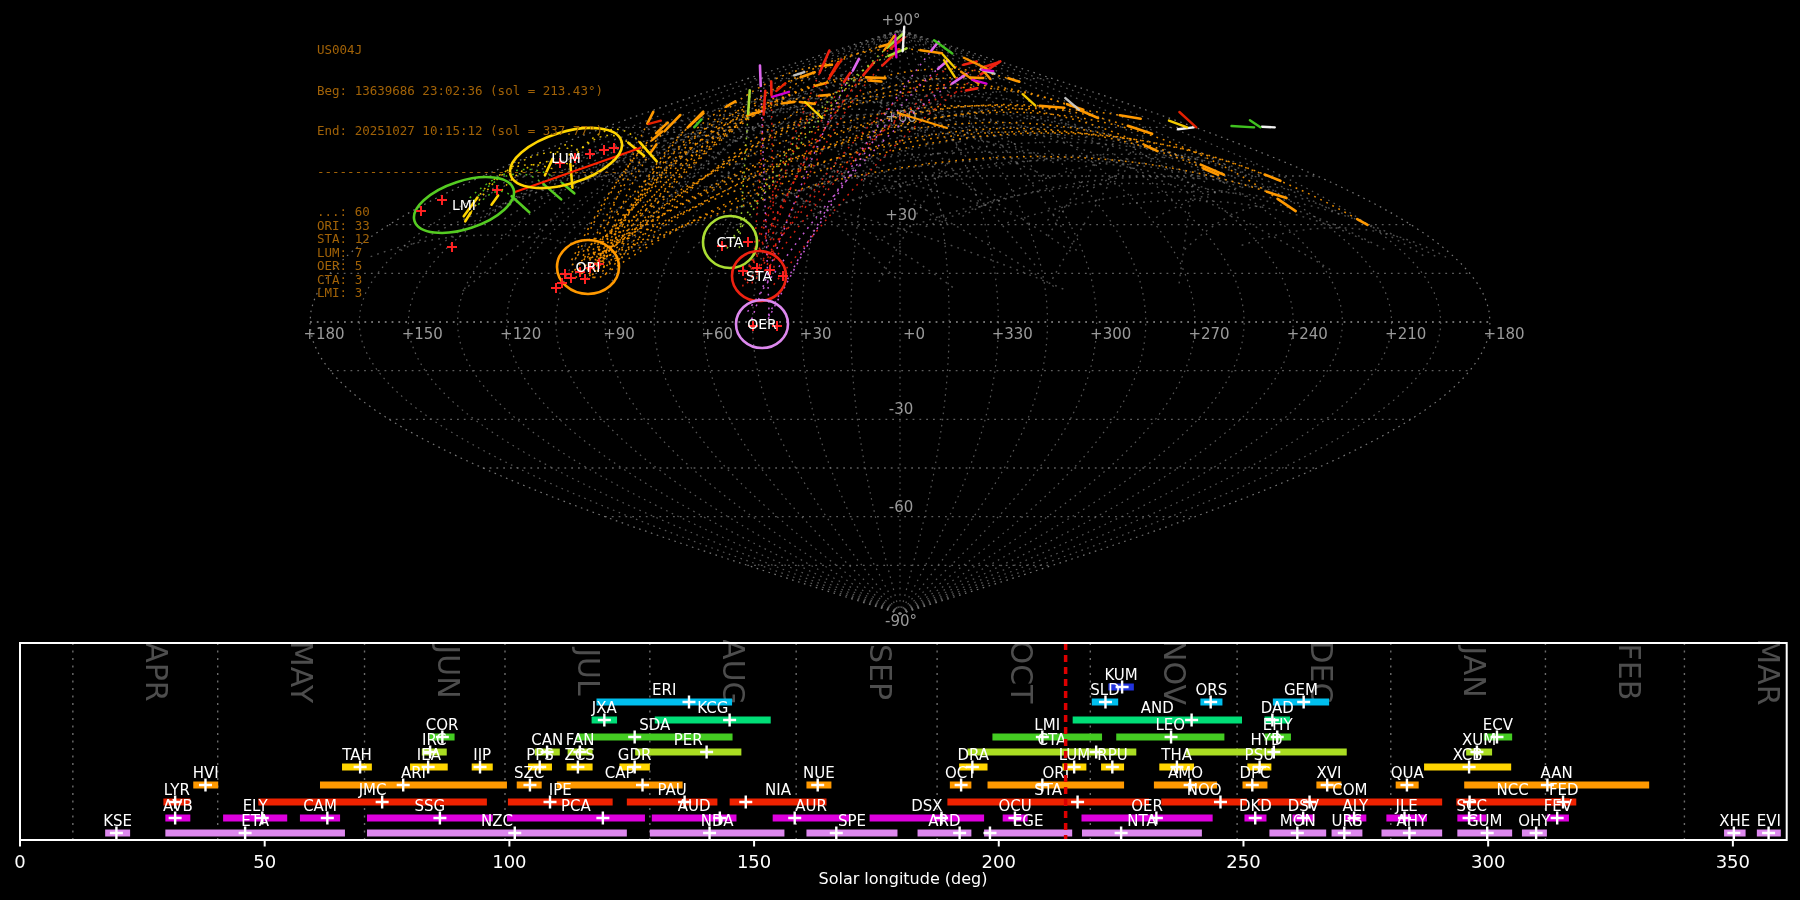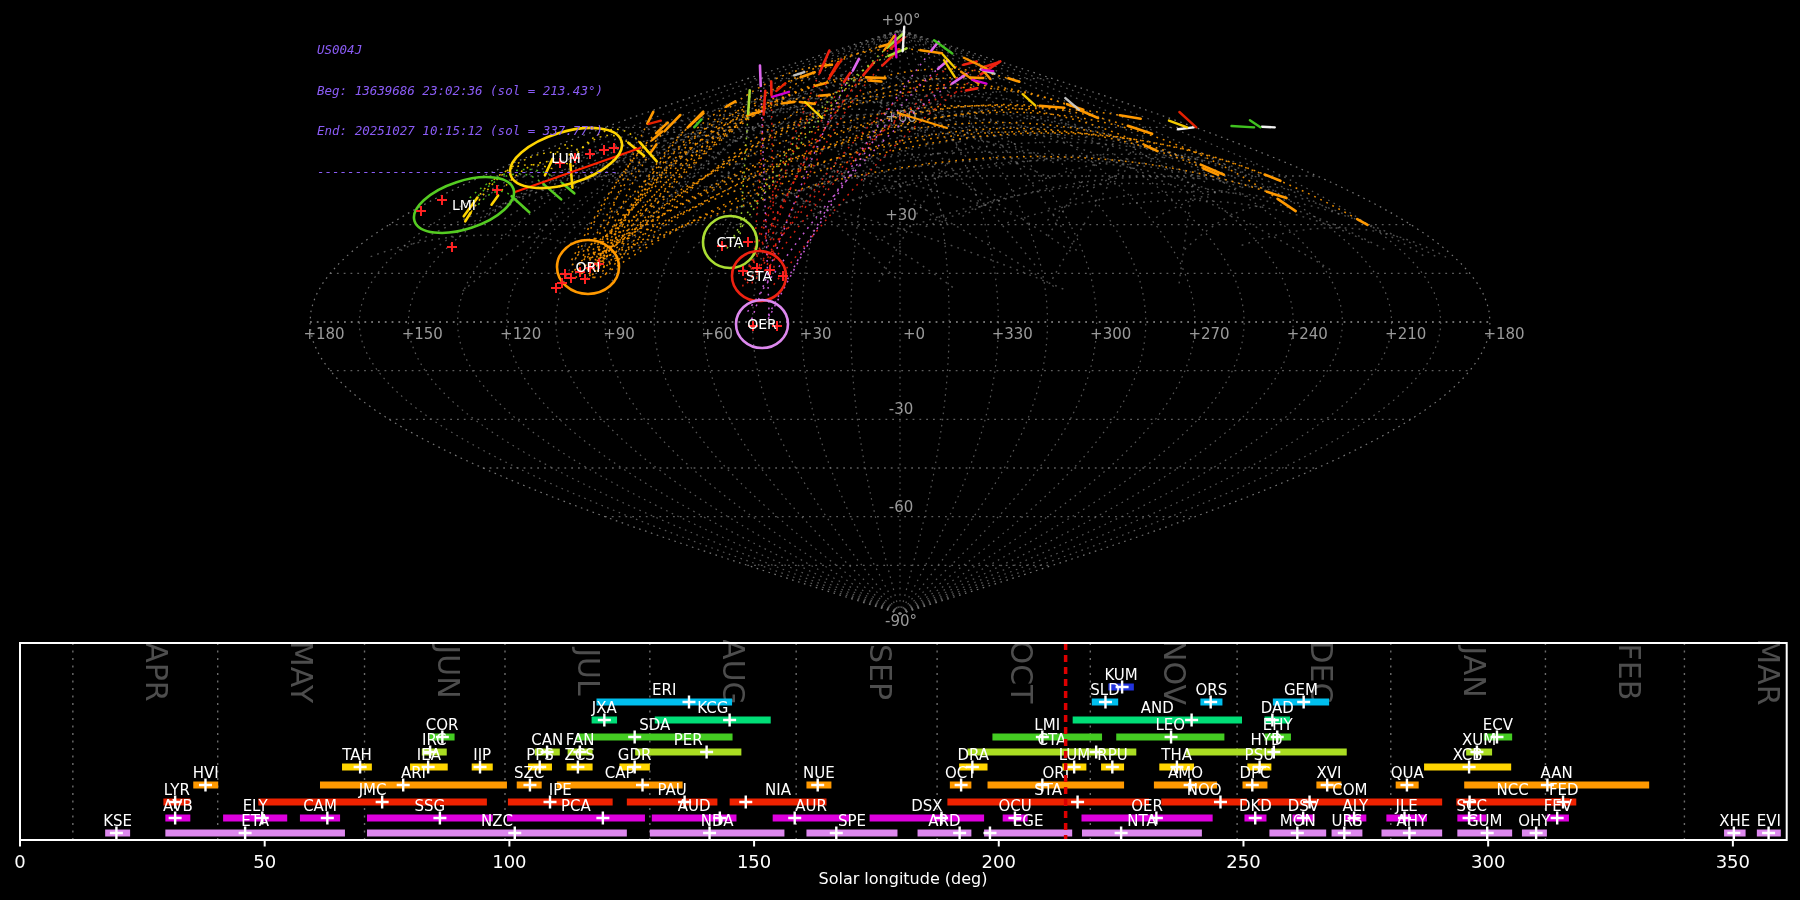--- a/index.html
+++ b/index.html
@@ -1,23 +1,23 @@
 <!DOCTYPE html>
 <html><head>
 <meta charset="utf-8">
 <style>
   html,body{margin:0;padding:0;background:#000;}
   body{width:1800px;height:900px;position:relative;overflow:hidden;
        font-family:"DejaVu Sans",sans-serif;}
   #sky,#chart{position:absolute;left:0;display:block;}
   #sky{top:0;}
   #chart{top:640px;}
-  #info{position:absolute;left:317px;top:16px;color:#8b5cf6;
+  #info{position:absolute;left:317px;top:16px;color:#a16207;
         font-family:"DejaVu Sans Mono",monospace;font-size:12.5px;
-        line-height:13.5px;white-space:pre;font-style:italic;}
+        line-height:13.5px;white-space:pre;}
   svg text{font-family:"DejaVu Sans",sans-serif;}
 </style>
 </head>
 <body>
 
 <svg id="sky" width="1800" height="640" viewBox="0 0 1800 640">
     <g>
       <path d="M900.0 614.0L869.1 604.3L838.3 594.5L807.7 584.8L777.3 575.1L747.3 565.3L717.7 555.6L688.6 545.9L660.0 536.1L632.1 526.4L605.0 516.7L578.7 506.9L553.2 497.2L528.7 487.5L505.2 477.7L482.8 468.0L461.5 458.3L441.5 448.5L422.7 438.8L405.2 429.1L389.0 419.3L374.3 409.6L361.0 399.9L349.2 390.1L338.9 380.4L330.1 370.7L322.9 360.9L317.3 351.2L313.2 341.5L310.8 331.7L310.0 322.0L310.8 312.3L313.2 302.5L317.3 292.8L322.9 283.1L330.1 273.3L338.9 263.6L349.2 253.9L361.0 244.1L374.3 234.4L389.0 224.7L405.2 214.9L422.7 205.2L441.5 195.5L461.5 185.7L482.8 176.0L505.2 166.3L528.7 156.5L553.2 146.8L578.7 137.1L605.0 127.3L632.1 117.6L660.0 107.9L688.6 98.1L717.7 88.4L747.3 78.7L777.3 68.9L807.7 59.2L838.3 49.5L869.1 39.7L900.0 30.0" fill="none" stroke="#7d7d7d" stroke-width="1.2" stroke-dasharray="1.6 4.6" opacity="0.95"></path>
       <path d="M900.0 614.0L871.7 604.3L843.5 594.5L815.4 584.8L787.6 575.1L760.0 565.3L732.9 555.6L706.2 545.9L680.0 536.1L654.5 526.4L629.6 516.7L605.4 506.9L582.1 497.2L559.6 487.5L538.1 477.7L517.6 468.0L498.1 458.3L479.7 448.5L462.5 438.8L446.4 429.1L431.6 419.3L418.1 409.6L405.9 399.9L395.1 390.1L385.6 380.4L377.6 370.7L371.0 360.9L365.8 351.2L362.1 341.5L359.9 331.7L359.2 322.0L359.9 312.3L362.1 302.5L365.8 292.8L371.0 283.1L377.6 273.3L385.6 263.6L395.1 253.9L405.9 244.1L418.1 234.4L431.6 224.7L446.4 214.9L462.5 205.2L479.7 195.5L498.1 185.7L517.6 176.0L538.1 166.3L559.6 156.5L582.1 146.8L605.4 137.1L629.6 127.3L654.5 117.6L680.0 107.9L706.2 98.1L732.9 88.4L760.0 78.7L787.6 68.9L815.4 59.2L843.5 49.5L871.7 39.7L900.0 30.0" fill="none" stroke="#7d7d7d" stroke-width="1.2" stroke-dasharray="1.6 4.6" opacity="0.7"></path>
       <path d="M900.0 614.0L874.3 604.3L848.6 594.5L823.1 584.8L797.8 575.1L772.7 565.3L748.1 555.6L723.8 545.9L700.0 536.1L676.8 526.4L654.2 516.7L632.2 506.9L611.0 497.2L590.6 487.5L571.0 477.7L552.3 468.0L534.6 458.3L517.9 448.5L502.2 438.8L487.7 429.1L474.2 419.3L461.9 409.6L450.8 399.9L441.0 390.1L432.4 380.4L425.1 370.7L419.1 360.9L414.4 351.2L411.0 341.5L409.0 331.7L408.3 322.0L409.0 312.3L411.0 302.5L414.4 292.8L419.1 283.1L425.1 273.3L432.4 263.6L441.0 253.9L450.8 244.1L461.9 234.4L474.2 224.7L487.7 214.9L502.2 205.2L517.9 195.5L534.6 185.7L552.3 176.0L571.0 166.3L590.6 156.5L611.0 146.8L632.2 137.1L654.2 127.3L676.8 117.6L700.0 107.9L723.8 98.1L748.1 88.4L772.7 78.7L797.8 68.9L823.1 59.2L848.6 49.5L874.3 39.7L900.0 30.0" fill="none" stroke="#7d7d7d" stroke-width="1.2" stroke-dasharray="1.6 4.6" opacity="0.7"></path>
@@ -346,20 +346,21 @@
       <path d="M492 190H502M497 185V195" stroke="#ff2222" stroke-width="2" fill="none"></path>
       <path d="M447 247H457M452 242V252" stroke="#ff2222" stroke-width="2" fill="none"></path>
     </g>
   </svg>
 
 <div id="info">
   <div>US004J</div>
   <div>Beg: 13639686 23:02:36 (sol = 213.43°)</div>
   <div>End: 20251027 10:15:12 (sol = 337.77°)</div>
   <div>----------------------------------------</div>
+  <div id="counts"><div>...: 60</div><div>ORI: 33</div><div>STA: 12</div><div>LUM: 7</div><div>OER: 5</div><div>CTA: 3</div><div>LMI: 3</div></div>
 </div>
 
 <svg id="chart" width="1800" height="260" viewBox="0 640 1800 260">
   <text id="xlabel" x="903" y="884" text-anchor="middle" font-size="16" fill="#ffffff">Solar longitude (deg)</text>
 <g>
       <line x1="72.85418282548477" y1="643" x2="72.85418282548477" y2="840" stroke="#888888" stroke-width="1.4" stroke-dasharray="2 5.5" opacity="0.8"></line>
       <text x="146.2627700831025" y="672" text-anchor="middle" font-size="30" fill="#4d4d4d" transform="rotate(90 146.2627700831025 672)">APR</text>
       <line x1="217.7137950138504" y1="643" x2="217.7137950138504" y2="840" stroke="#888888" stroke-width="1.4" stroke-dasharray="2 5.5" opacity="0.8"></line>
       <text x="291.1223822714681" y="672" text-anchor="middle" font-size="30" fill="#4d4d4d" transform="rotate(90 291.1223822714681 672)">MAY</text>
       <line x1="364.5309695290859" y1="643" x2="364.5309695290859" y2="840" stroke="#888888" stroke-width="1.4" stroke-dasharray="2 5.5" opacity="0.8"></line>

